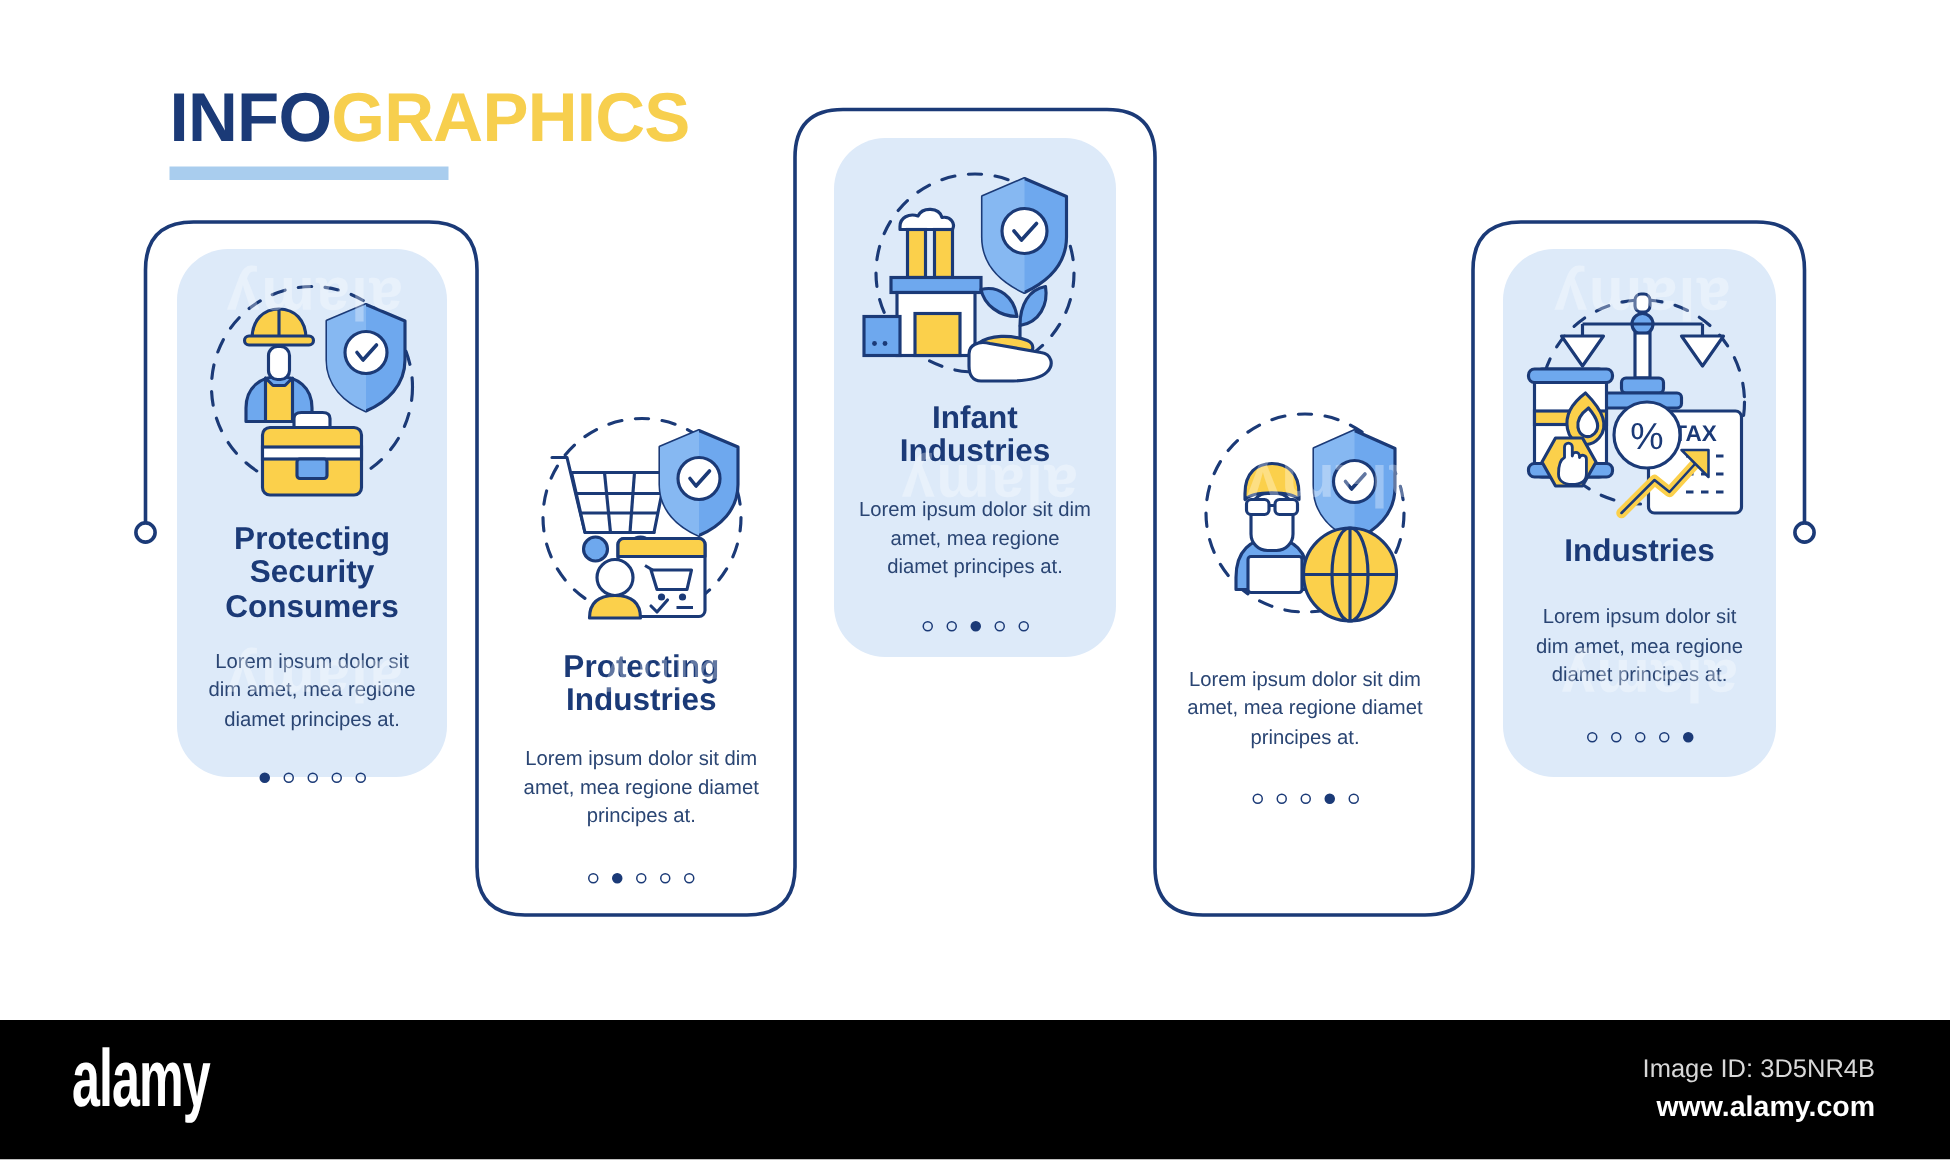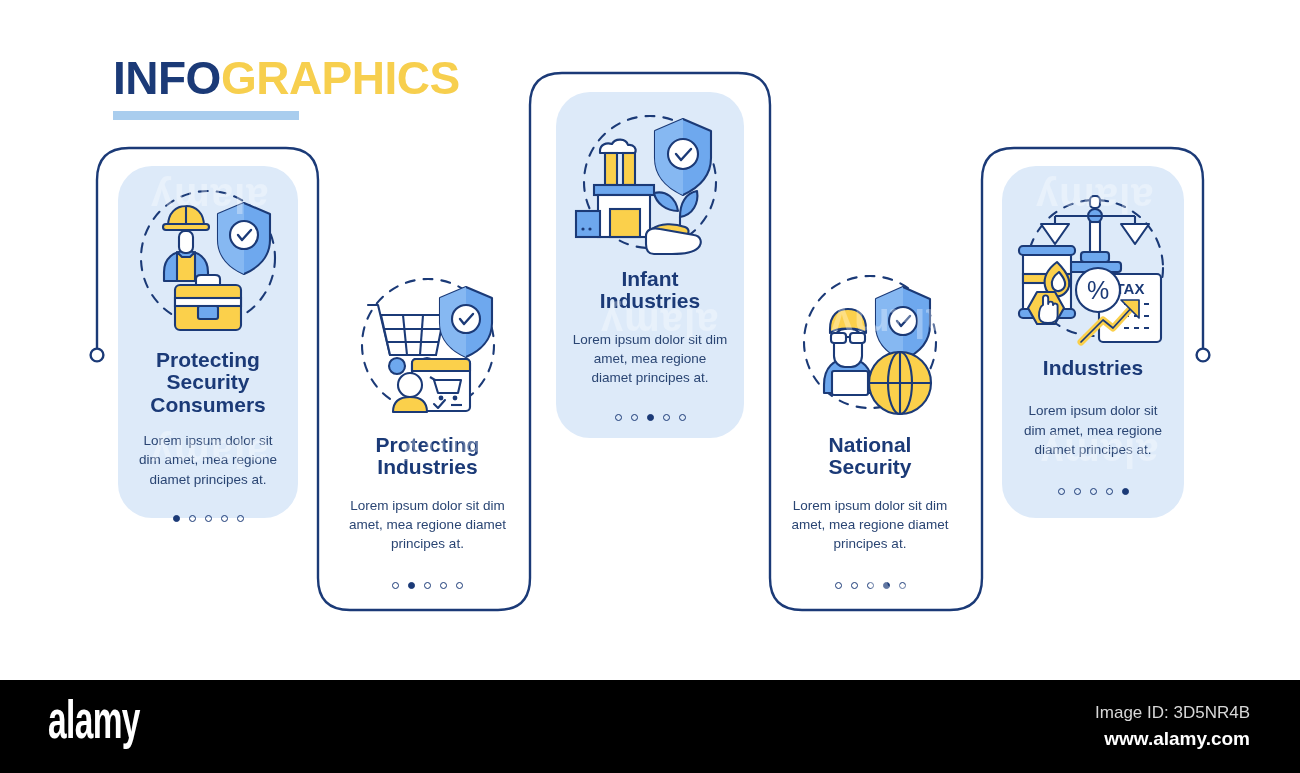--- a/index.html
+++ b/index.html
@@ -272,24 +272,20 @@
           </g>
 
           <g>
             <circle cx="110" cy="116" r="31" fill="#fbd04b" stroke="#1b3a77" stroke-width="2.1"></circle>
             <ellipse cx="110" cy="116" rx="12" ry="31" fill="none" stroke="#1b3a77" stroke-width="2.1"></ellipse>
             <line x1="79" y1="116" x2="141" y2="116" stroke="#1b3a77" stroke-width="2.1"></line>
             <line x1="110" y1="85" x2="110" y2="147" stroke="#1b3a77" stroke-width="2.1"></line>
           </g>
         </svg>
       </div>
-      <div class="card-title" style="margin-top:8px;">
-        <span>National</span><br>
-        <span>Security</span>
-      </div>
       <div class="card-desc" style="margin-top:17px;">Lorem ipsum dolor sit dim amet, mea regione diamet principes at.</div>
       <div class="dots" style="margin-top:28px;">
         <span class="dot"></span>
         <span class="dot"></span>
         <span class="dot"></span>
         <span class="dot on"></span>
         <span class="dot"></span>
       </div>
     </div>
   </div>

